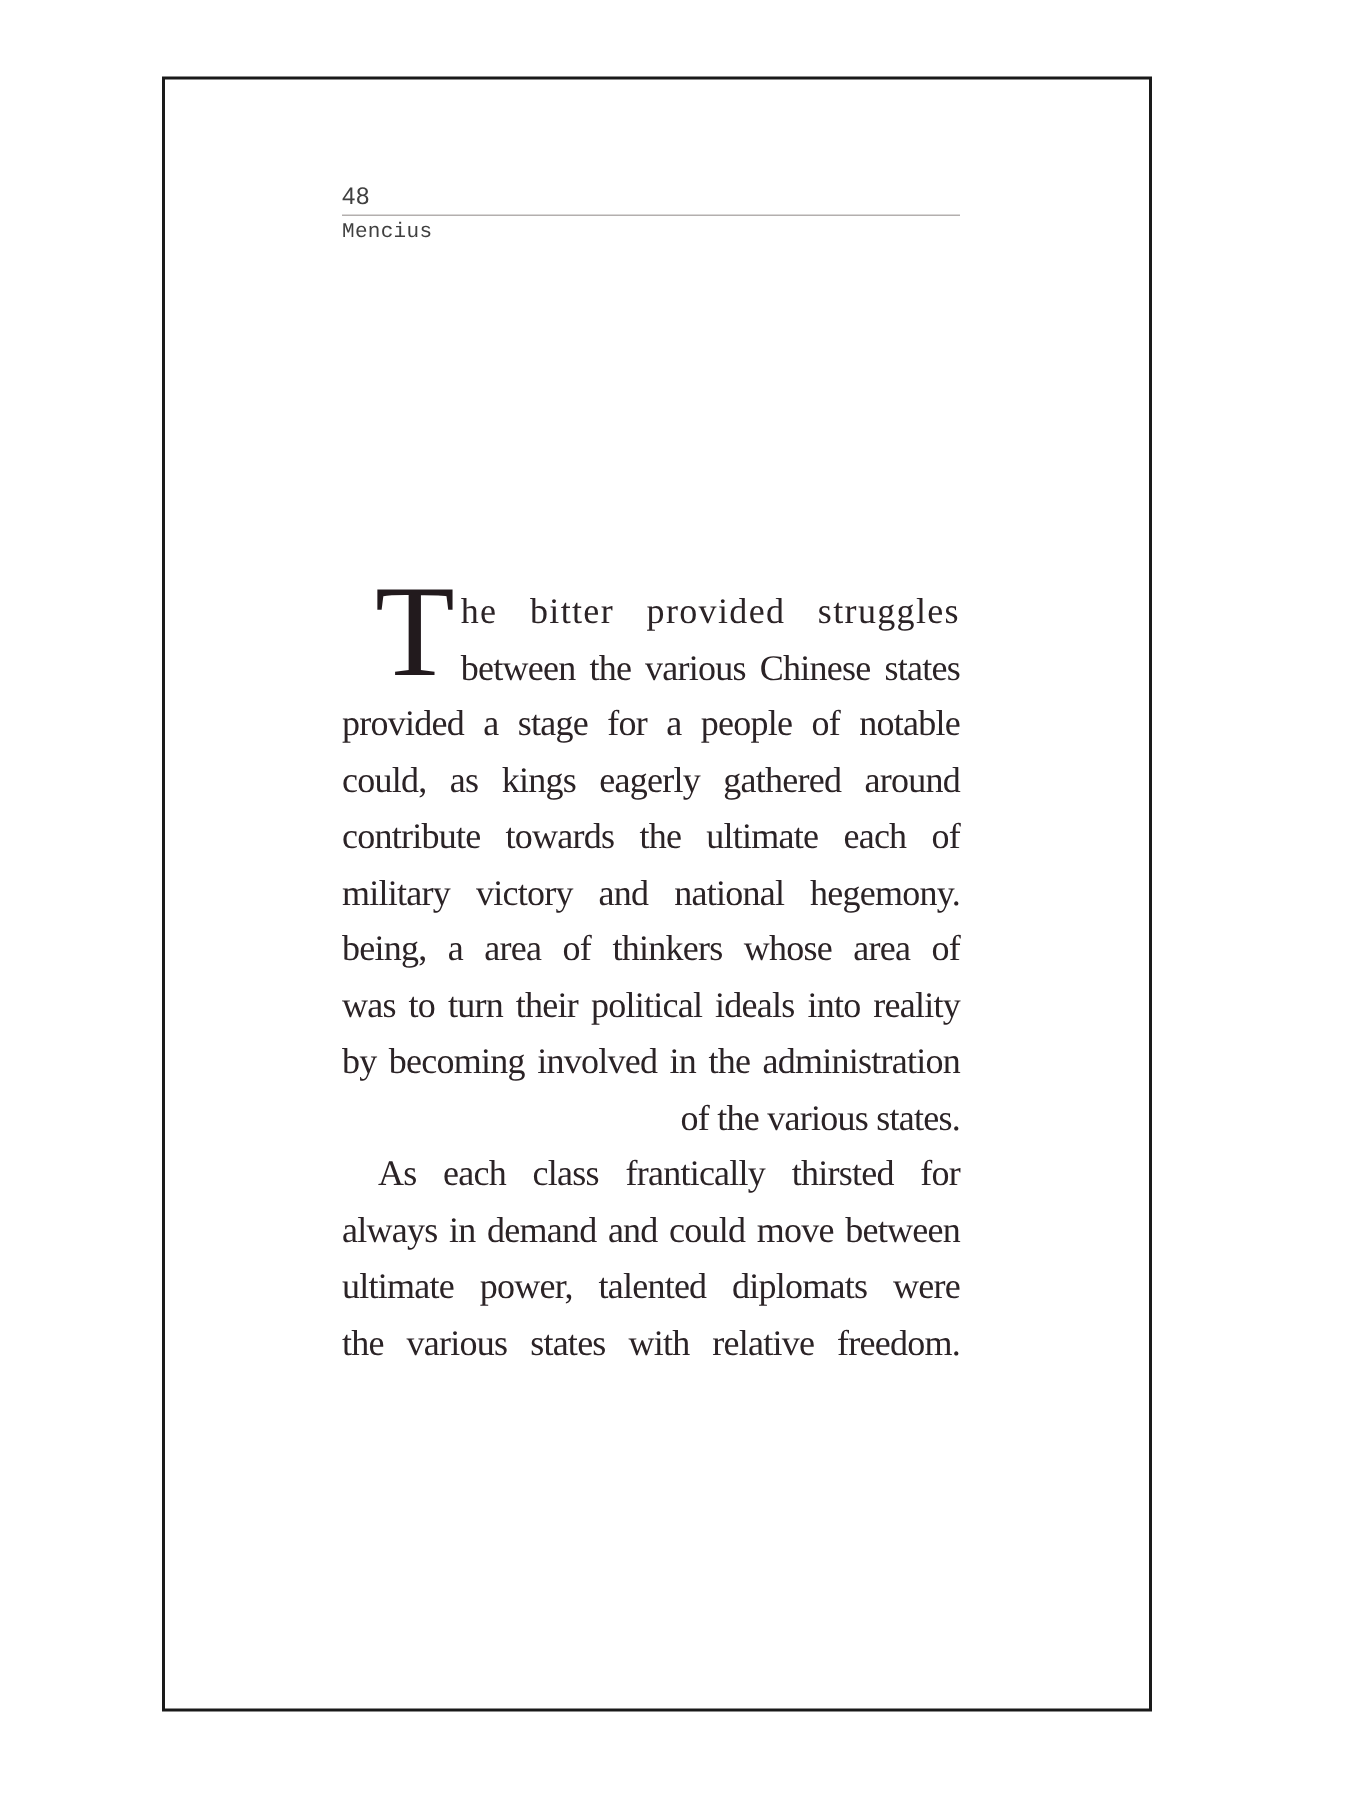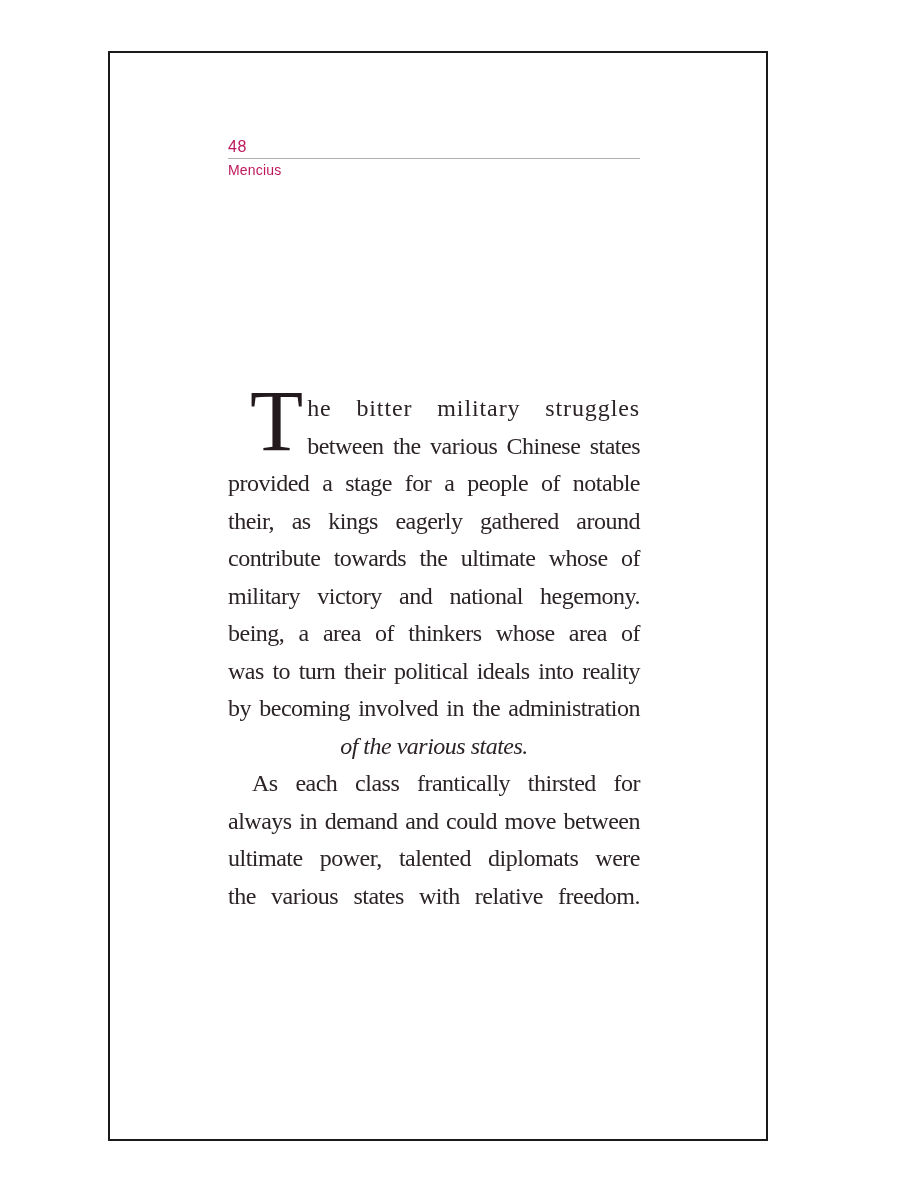--- a/index.html
+++ b/index.html
@@ -20,39 +20,40 @@
     width: 660px;
     height: 1090px;
     background: #ffffff;
     border: 2px solid #1a1a1a;
   }
 
   
   .running-head {
     position: absolute;
     left: 118px;
-    top: 84px;
+    top: 69px;
     width: 412px;
     font-family: "Liberation Sans", sans-serif;
-    color: #be185d;
+    color: #404040;
   }
   .pagenum-row {
     border-bottom: 1px solid #b3afae;
     padding-bottom: 1px;
   }
   .pagenum {
     font-size: 16px;
     line-height: 20px;
     letter-spacing: 0.5px;
   }
   .booktitle {
     margin-top: 3px;
     font-size: 14px;
     line-height: 17px;
     letter-spacing: 0.2px;
+    font-family: Liberation Mono, monospace;
   }
 
   
   .text-block {
     position: absolute;
     left: 118px;
     top: 337px;
     width: 412px;
     font-family: "Liberation Serif", "DejaVu Serif", serif;
     font-size: 24px;
@@ -66,46 +67,46 @@
     font-size: 87px;
     line-height: 62px;
     margin: 0 4px 0 22px;
     letter-spacing: 0;
     color: #221a1d;
   }
   .jline {
     text-align: justify;
     text-align-last: justify;
   }
-  .lastline { text-align: center; font-style: italic; }
+  .lastline { text-align: right; }
   .indent { text-indent: 24px; }
   .track-wide { letter-spacing: 0.9px; }
 </style>
 </head>
 <body>
 
 <div class="canvas">
   <div class="book-page">
 
     <header class="running-head">
       <div class="pagenum-row">
         <span class="pagenum">48</span>
       </div>
       <div class="booktitle">Mencius</div>
     </header>
 
     <main class="text-block">
 
       <div class="para">
         <span class="dropcap">T</span>
-        <div class="jline track-wide">he bitter military struggles</div>
+        <div class="jline track-wide">he bitter provided struggles</div>
         <div class="jline">between the various Chinese states</div>
         <div class="jline">provided a stage for a people of notable</div>
-        <div class="jline">their, as kings eagerly gathered around</div>
-        <div class="jline">contribute towards the ultimate whose of</div>
+        <div class="jline">could, as kings eagerly gathered around</div>
+        <div class="jline">contribute towards the ultimate each of</div>
         <div class="jline">military victory and national hegemony.</div>
         <div class="jline">being, a area of thinkers whose area of</div>
         <div class="jline">was to turn their political ideals into reality</div>
         <div class="jline">by becoming involved in the administration</div>
         <div class="lastline">of the various states.</div>
       </div>
 
       <div class="para">
         <div class="jline indent">As each class frantically thirsted for</div>
         <div class="jline">always in demand and could move between</div>

